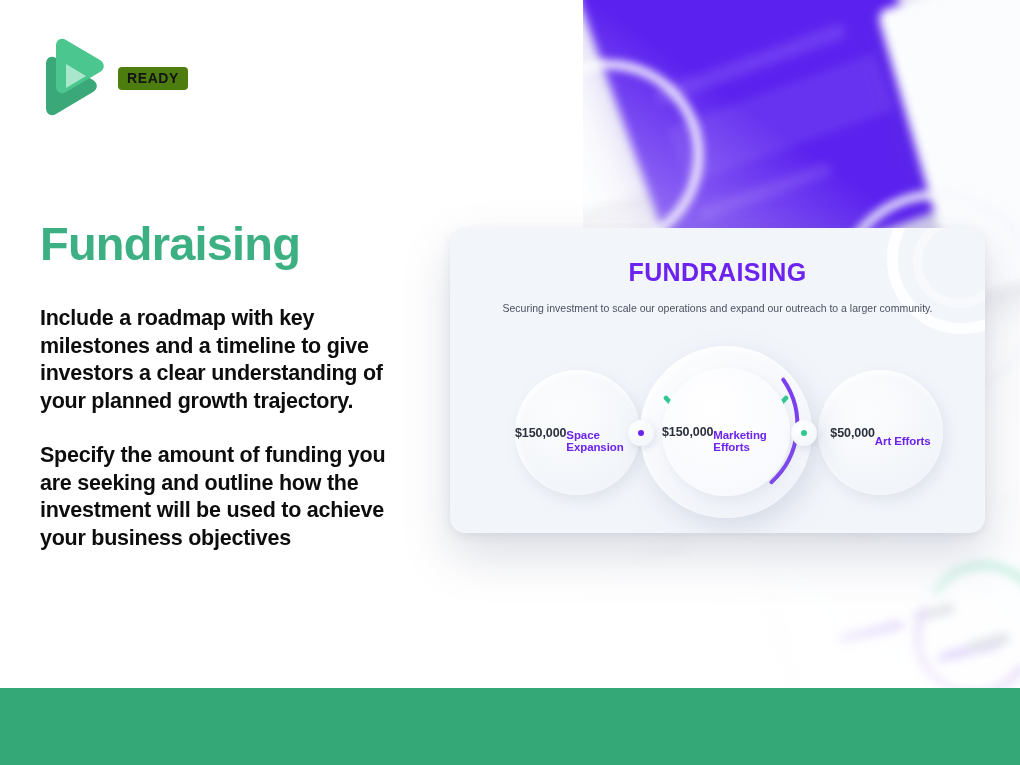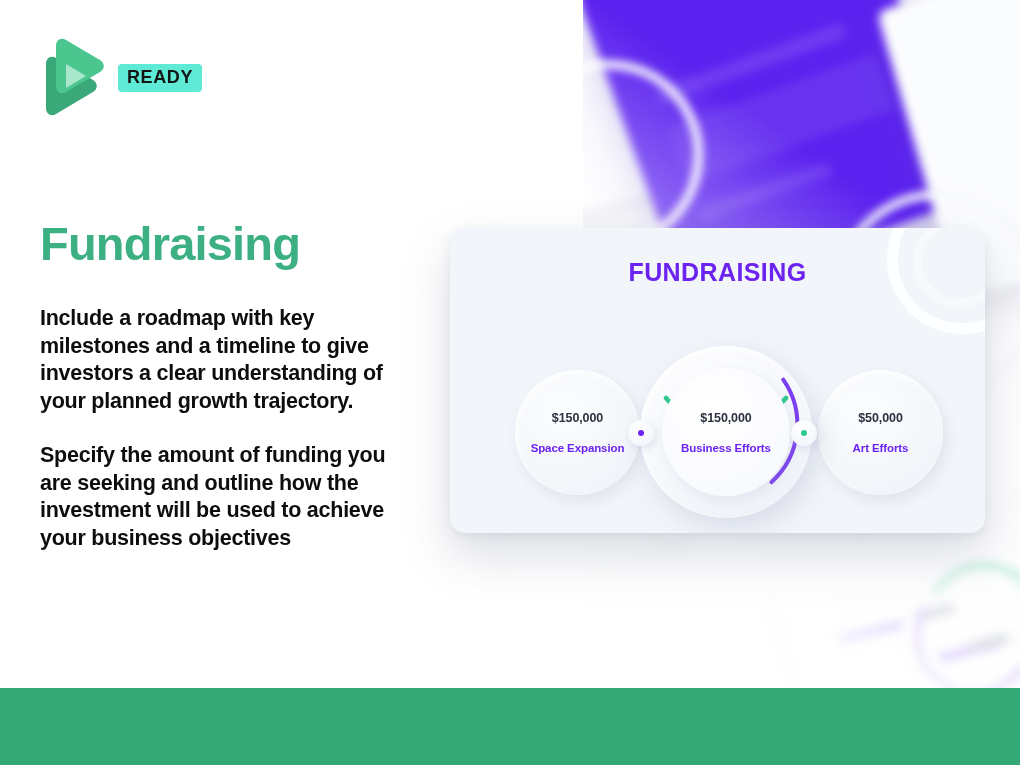--- a/index.html
+++ b/index.html
@@ -66,22 +66,22 @@
     border:9px solid #ffffff;
     filter:blur(4px);
     opacity:.9;
   }
 
   
   #logo-block { position:absolute; left:40px; top:38px; display:flex; align-items:center; gap:14px; }
   #logo-mark { width:64px; height:80px; position:relative; }
   #ready-badge {
     display:inline-block;
-    background:#5eead4; color:#141414;
-    font-size:18px; font-weight:700; letter-spacing:.6px;
+    background:#4d7c0f; color:#141414;
+    font-size:14px; font-weight:700; letter-spacing:.6px;
     padding:3px 9px 4px; border-radius:4px;
   }
   #brand-name {
     font-size:27px; font-weight:800; color:#0d0d0d;
     letter-spacing:-.6px; margin-top:4px; white-space:nowrap;
   }
 
   #page-title {
     position:absolute; left:40px; top:216px;
     font-size:47px; font-weight:800; color:#3cb083; letter-spacing:-.8px;
@@ -114,21 +114,21 @@
   }
   #card-subtitle {
     position:absolute; left:0; right:0; top:73px; text-align:center;
     font-size:10.5px; line-height:14.5px; color:#4a5160; font-weight:400;
   }
 
   
   #nodes { position:absolute; left:0; top:0; width:100%; height:100%; }
   .node {
     position:absolute; border-radius:50%;
-    display:flex; flex-direction:column; align-items:center; justify-content:center;
+    display:flex; flex-direction:row; align-items:center; justify-content:center;
   }
   .node .amount { font-size:12.5px; font-weight:800; color:#2b303d; letter-spacing:-.1px; }
   .node .label { font-size:11.5px; font-weight:800; color:#6c23f0; margin-top:17px; letter-spacing:-.1px; }
 
   #node-left {
     left:65px; top:142px; width:125px; height:125px;
     background:radial-gradient(circle at 38% 32%, #fcfdfe 0%, #f3f6fa 62%, #eef1f7 100%);
     box-shadow:inset 2px 3px 7px rgba(255,255,255,.95), 4px 6px 14px rgba(150,160,185,.20);
   }
   #node-right {
@@ -224,20 +224,21 @@
 <div id="body-copy">
   <p>Include a roadmap with key milestones and a timeline to give investors a clear understanding of your planned growth trajectory.</p>
   <p>Specify the amount of funding you are seeking and outline how the investment will be used to achieve your business objectives</p>
 </div>
 
 <div id="preview-card">
   <div id="card-ring-tr"></div>
   <div id="card-ring-tr2"></div>
 
   <div id="card-title">FUNDRAISING</div>
+  <div id="card-subtitle">Securing investment to scale our operations and expand our outreach to a larger community.</div>
 
   <div id="nodes">
 
     <div class="node" id="node-left">
       <span class="amount">$150,000</span>
       <span class="label">Space Expansion</span>
     </div>
 
     <div class="node" id="node-right">
       <span class="amount">$50,000</span>
@@ -245,21 +246,21 @@
     </div>
 
     <div id="node-center-wrap">
       <div id="node-center-outer"></div>
       <svg id="arc-svg" viewBox="0 0 184 184" xmlns="http://www.w3.org/2000/svg">
         <path d="M 28 136 A 78 78 0 0 1 54 36" fill="none" stroke="#7b3ef0" stroke-width="4" stroke-linecap="round" transform="rotate(172 92 92)"></path>
         <path d="M 32 126 A 78 78 0 0 1 152 126" fill="none" stroke="#2ec98f" stroke-width="4.5" stroke-linecap="round" transform="rotate(180 92 92)"></path>
       </svg>
       <div class="node" id="node-center">
         <span class="amount">$150,000</span>
-        <span class="label">Business Efforts</span>
+        <span class="label">Marketing Efforts</span>
       </div>
     </div>
 
     <div class="conn-dot-wrap" style="left:178px; top:192px;">
       <span class="conn-dot" style="background:#6c23f0;"></span>
     </div>
     <div class="conn-dot-wrap" style="left:341px; top:192px;">
       <span class="conn-dot" style="background:#2ec98f;"></span>
     </div>
   </div>

